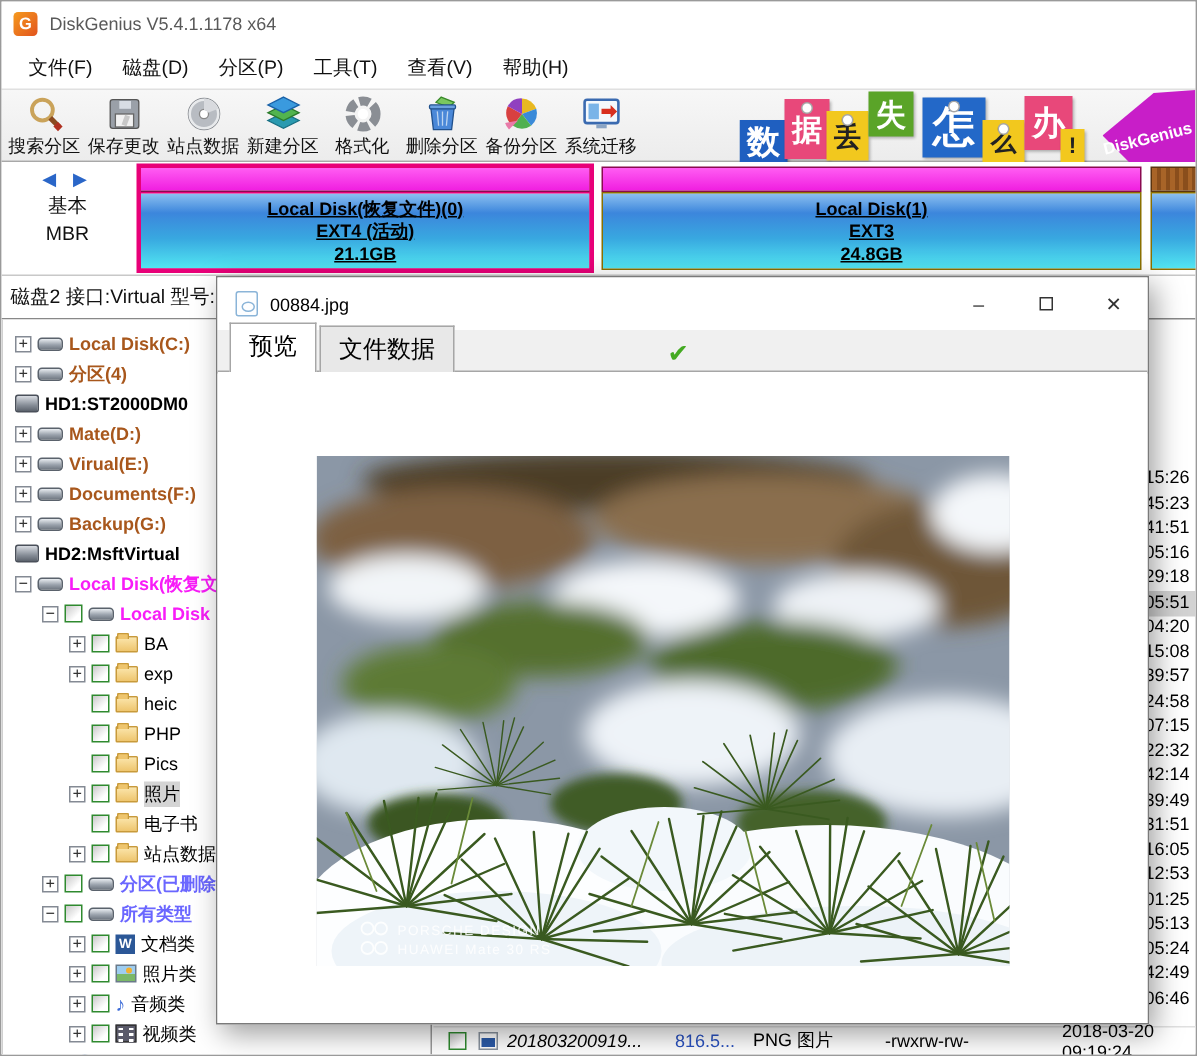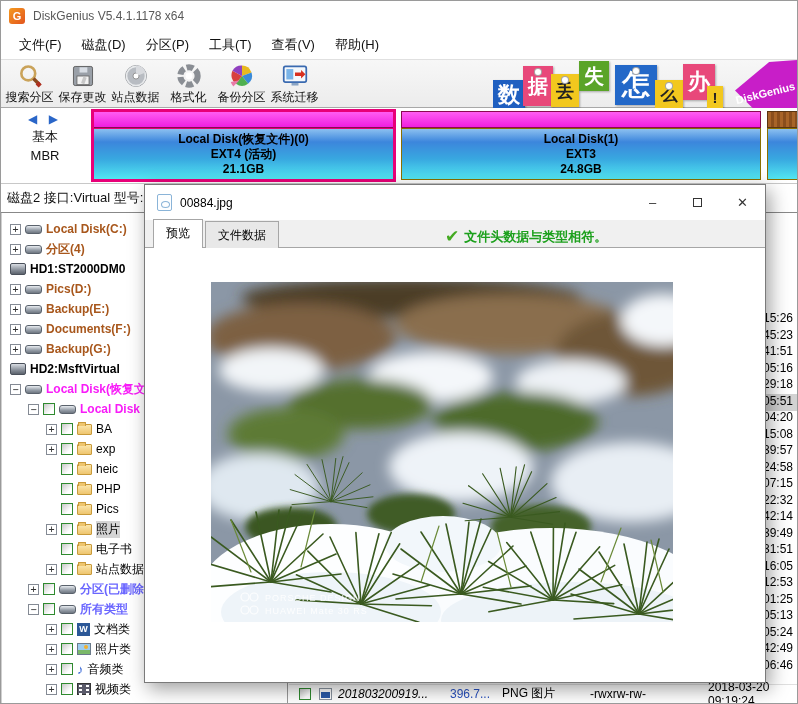--- a/index.html
+++ b/index.html
@@ -29,21 +29,21 @@
   .tag .hole { position:absolute; top:2px; left:50%; margin-left:-4px; width:8px; height:8px; border-radius:50%; background:#fff; border:1.5px solid rgba(0,0,0,.35); }
   .arrowlogo { position:absolute; right:0; top:0; width:62px; height:49px; }
   .arrowlogo .arr { position:absolute; inset:0; background:#c81ec8; clip-path:polygon(0 62%,55% 4%,100% 0,100% 100%,30% 100%); }
   .arrowlogo .txt { position:absolute; right:1px; bottom:10px; color:#fff; font-size:11px; font-weight:bold; transform:rotate(-14deg); }
 
   
   .partarea { position:relative; height:76px; background:#fff; border-bottom:1px solid #c8c8c8; }
   .disknav { position:absolute; left:0; top:4px; width:88px; text-align:center; }
   .disknav .arrows { font-size:12px; color:#2a66c8; letter-spacing:4px; }
   .disknav .lbl { font-size:13px; color:#111; margin-top:2px; }
-  .pblock { position:absolute; top:3px; }
+  .pblock { position:absolute; top:3px;text-decoration:underline; }
   .pstrip { height:17px; background:linear-gradient(#ff5df2,#f01ee0); border:1px solid #8a0a50; }
   .pbody { height:52px; border:1px solid #8a7000; background:linear-gradient(180deg,#8cc0f0 0%,#3c86dc 26%,#38a8e0 60%,#52e6f2 100%);
            display:flex; flex-direction:column; align-items:center; justify-content:center; }
   .pbody div { font-size:12px; font-weight:bold; color:#000; line-height:15px; white-space:nowrap; }
   .pblock.sel { outline:3px solid #e80078; outline-offset:-1px; }
   .pblock.sel .pbody { border-color:#e80078; }
 
   
   .diskinfo { height:28px; display:flex; align-items:center; padding-left:6px; font-size:13px; color:#111; background:#fff; }
 
@@ -94,26 +94,26 @@
 
   
   .dialog { position:absolute; left:143px; top:183px; width:622px; height:499px; background:#fff; border:1px solid #7a7a7a; box-shadow:4px 6px 18px rgba(0,0,0,.38); }
   .dtitle { height:35px; display:flex; align-items:center; background:#fff; }
   .dficon { position:relative; width:15px; height:17px; border:1px solid #8ab4d8; border-radius:2px; background:#fdfeff; margin:0 8px 0 12px; }
   .dficon::after { content:""; position:absolute; left:3px; bottom:2px; width:7px; height:5px; border:1px solid #8ab4d8; border-radius:50%; }
   .dtitletext { font-size:12px; color:#000; flex:1; }
   .dbtn { width:45px; height:35px; display:flex; align-items:center; justify-content:center; font-size:13px; color:#333; }
   .dbtn .sq { width:9px; height:9px; border:1px solid #333; }
   .dtabs { position:relative; height:28px; background:#f0f0f0; border-bottom:1px solid #a6a6a6; display:flex; align-items:flex-end; padding-left:8px; }
-  .dtab { font-size:12px; color:#000; padding:5px 12px 4px; border:1px solid #a6a6a6; border-bottom:none; background:#e8e8e8; margin-right:2px; position:relative; top:1px; }
+  .dtab { font-size:16px; color:#000; padding:5px 12px 4px; border:1px solid #a6a6a6; border-bottom:none; background:#e8e8e8; margin-right:2px; position:relative; top:1px; }
   .dtab.active { background:#fff; padding-bottom:6px; top:1px; }
   .dstatus { position:absolute; left:300px; top:6px; display:flex; align-items:center; font-size:13px; font-weight:bold; color:#1ca01c; }
   .checkmark { color:#44aa22; font-size:17px; margin-right:5px; }
   .dcontent { position:absolute; left:0; top:64px; right:0; bottom:0; background:#fff; }
-  .photo { position:absolute; left:66px; top:33px; width:519px; height:340px; overflow:hidden; }
+  .photo { position:absolute; left:66px; top:55px; width:519px; height:340px; overflow:hidden; }
 
   .wm { font-size:9px; fill:#ffffff; opacity:.88; font-family:"Liberation Sans",sans-serif; letter-spacing:1px; }
 </style>
 </head>
 <body>
 
 <div id="app">
 
   <div class="titlebar">
     <div class="applogo">G</div>
@@ -158,25 +158,48 @@
             <circle cx="15" cy="15" r="11" fill="none" stroke="#e8eaec" stroke-width="2"></circle>
             <circle cx="15" cy="15" r="3.5" fill="#fff" stroke="#888"></circle>
             <path d="M15 3 a12 12 0 0 1 11 8 l-8 3 a4 4 0 0 0 -3 -2z" fill="#d8dade"></path>
           </svg>
       </span>
       <span class="tlabel">站点数据</span>
     </div>
     <div class="tbtn">
       <span class="ticon">
         <svg width="26" height="26" viewBox="0 0 30 30">
+            <polygon points="15,14 27,20 15,26 3,20" fill="#2a9ab0" stroke="#187084"></polygon>
+            <polygon points="15,8 27,14 15,20 3,14" fill="#52b44e" stroke="#2a7a2a"></polygon>
+            <polygon points="15,2 27,8 15,14 3,8" fill="#3a9ade" stroke="#1a62a8"></polygon>
+          </svg>
+      </span>
+      <span class="tlabel">新建分区</span>
+    </div>
+    <div class="tbtn">
+      <span class="ticon">
+        <svg width="26" height="26" viewBox="0 0 30 30">
             <circle cx="15" cy="15" r="10" fill="none" stroke="#8a8e94" stroke-width="7" stroke-dasharray="8 3"></circle>
             <circle cx="15" cy="15" r="4" fill="#fff"></circle>
           </svg>
       </span>
       <span class="tlabel">格式化</span>
+    </div>
+    <div class="tbtn">
+      <span class="ticon">
+        <svg width="26" height="26" viewBox="0 0 30 30">
+            <polygon points="14,2 24,6 20,10 10,6" fill="#7ac860" stroke="#3a8a2a"></polygon>
+            <polygon points="6,10 24,10 22,27 8,27" fill="#4a88d8" stroke="#20508c"></polygon>
+            <line x1="11" y1="13" x2="12" y2="24" stroke="#bcd4f0"></line>
+            <line x1="15" y1="13" x2="15" y2="24" stroke="#bcd4f0"></line>
+            <line x1="19" y1="13" x2="18" y2="24" stroke="#bcd4f0"></line>
+            <rect x="5" y="8" width="20" height="3" rx="1" fill="#6aa0e0" stroke="#20508c"></rect>
+          </svg>
+      </span>
+      <span class="tlabel">删除分区</span>
     </div>
     <div class="tbtn">
       <span class="ticon">
         <svg width="26" height="26" viewBox="0 0 30 30">
             <path d="M15 15 L15 3 A12 12 0 0 1 26 11 Z" fill="#e8b820"></path>
             <path d="M15 15 L26 11 A12 12 0 0 1 22 24 Z" fill="#3a8ad8"></path>
             <path d="M15 15 L22 24 A12 12 0 0 1 8 24 Z" fill="#50b050"></path>
             <path d="M15 15 L8 24 A12 12 0 0 1 4 9 Z" fill="#d84040"></path>
             <path d="M15 15 L4 9 A12 12 0 0 1 15 3 Z" fill="#9040c0"></path>
             <path d="M12 20 L5 27 A12 12 0 0 1 2 22 Z" fill="#e87aa8"></path>
@@ -277,26 +300,26 @@
           <span class="diskico"></span>
           <span class="lab b-brown">分区(4)</span>
         </div>
       <div class="trow" style="padding-left:6px">
           <span class="hdico"></span>
           <span class="lab b-black">HD1:ST2000DM0</span>
         </div>
       <div class="trow" style="padding-left:8px">
           <span class="expb">+</span>
           <span class="diskico"></span>
-          <span class="lab b-brown">Pics(D:)</span>
-        </div>
-      <div class="trow" style="padding-left:8px">
-          <span class="expb">+</span>
-          <span class="diskico"></span>
-          <span class="lab b-brown">Backup(E:)</span>
+          <span class="lab b-brown">Mate(D:)</span>
+        </div>
+      <div class="trow" style="padding-left:8px">
+          <span class="expb">+</span>
+          <span class="diskico"></span>
+          <span class="lab b-brown">Virual(E:)</span>
         </div>
       <div class="trow" style="padding-left:8px">
           <span class="expb">+</span>
           <span class="diskico"></span>
           <span class="lab b-brown">Documents(F:)</span>
         </div>
       <div class="trow" style="padding-left:8px">
           <span class="expb">+</span>
           <span class="diskico"></span>
           <span class="lab b-brown">Backup(G:)</span>
@@ -432,21 +455,21 @@
       <div class="timerow">05:24</div>
       <div class="timerow">42:49</div>
       <div class="timerow">06:46</div>
     </div>
   </div>
 
   <div class="filerow">
     <span class="chk"></span>
     <span class="fimgico"></span>
     <span class="fname">201803200919...</span>
-    <span class="fsize">396.7...</span>
+    <span class="fsize">816.5...</span>
     <span class="ftype">PNG 图片</span>
     <span class="fperm">-rwxrw-rw-</span>
     <span class="ftime">2018-03-20 09:19:24</span>
   </div>
   <div class="sliver"></div>
 
   <div class="dialog">
     <div class="dtitle">
       <span class="dficon"></span>
       <span class="dtitletext">00884.jpg</span>
@@ -454,21 +477,20 @@
       <span class="dbtn">
           <span class="sq"></span>
         </span>
       <span class="dbtn">✕</span>
     </div>
     <div class="dtabs">
       <span class="dtab active">预览</span>
       <span class="dtab">文件数据</span>
       <span class="dstatus">
         <span class="checkmark">✔</span>
-        <span>文件头数据与类型相符。</span>
       </span>
     </div>
     <div class="dcontent">
       <div class="photo">
         <svg width="462" height="340" viewBox="0 0 462 340">
           <defs>
             <filter id="blur8" x="-30%" y="-30%" width="160%" height="160%">
                 <feGaussianBlur stdDeviation="7"></feGaussianBlur>
               </filter>
             <filter id="blur4" x="-30%" y="-30%" width="160%" height="160%">

